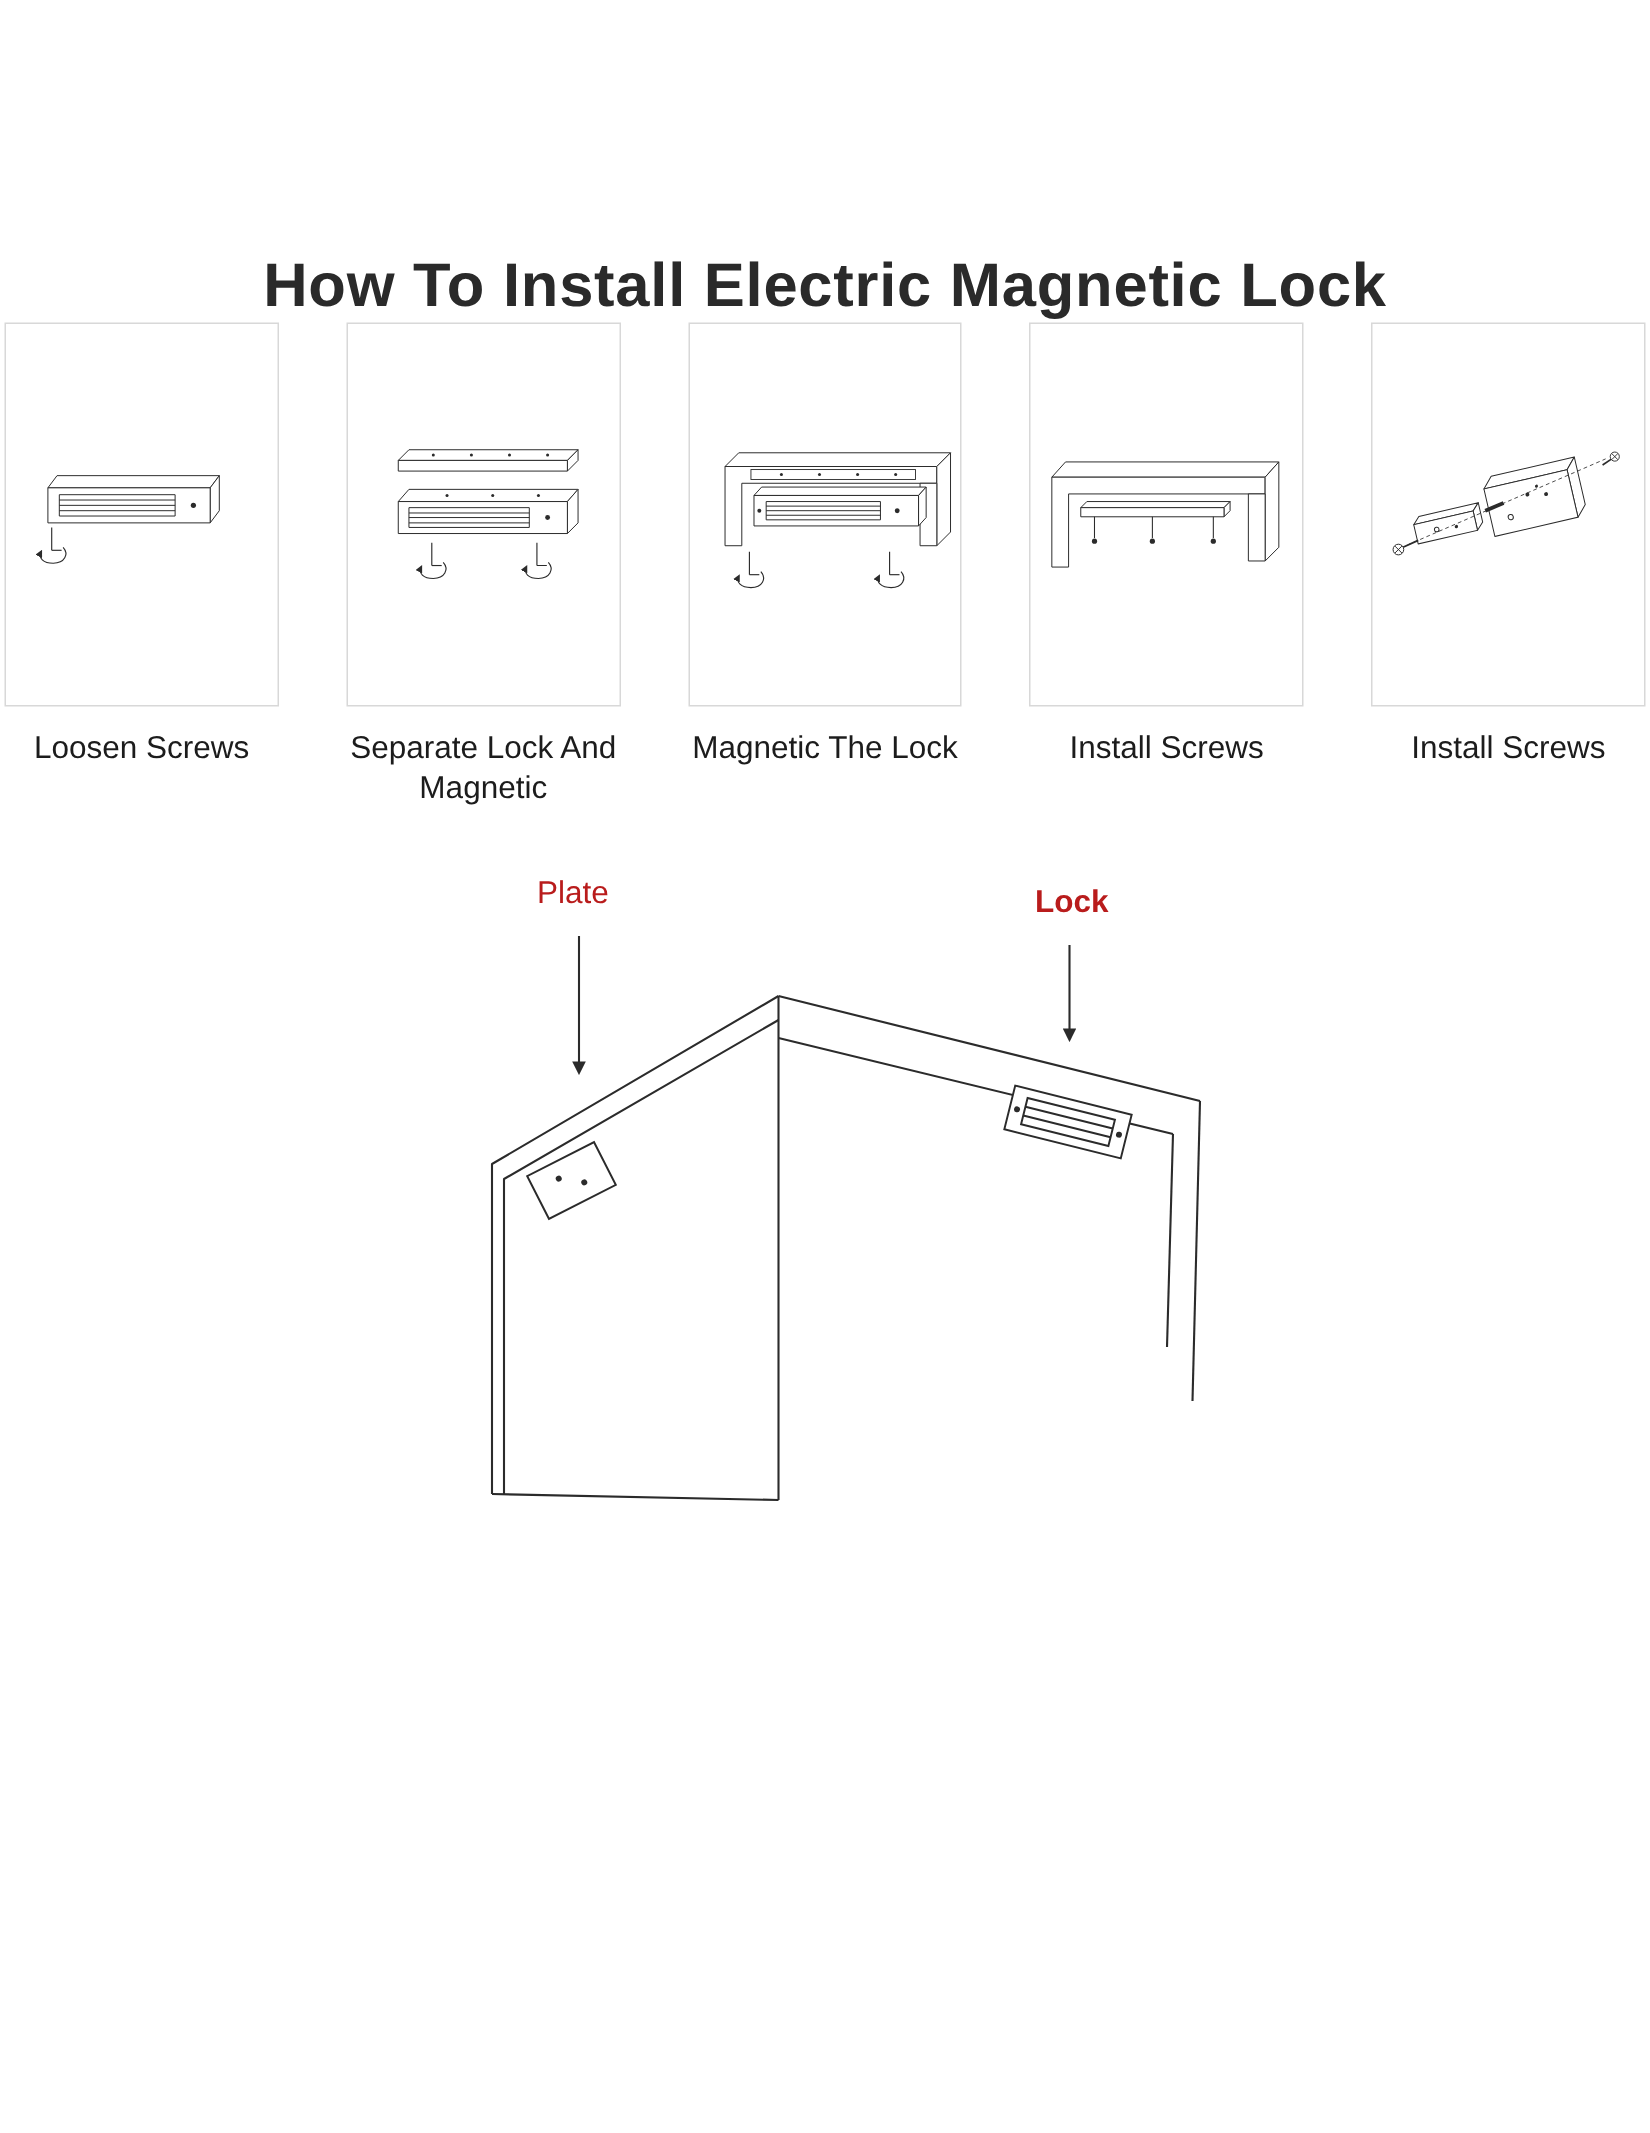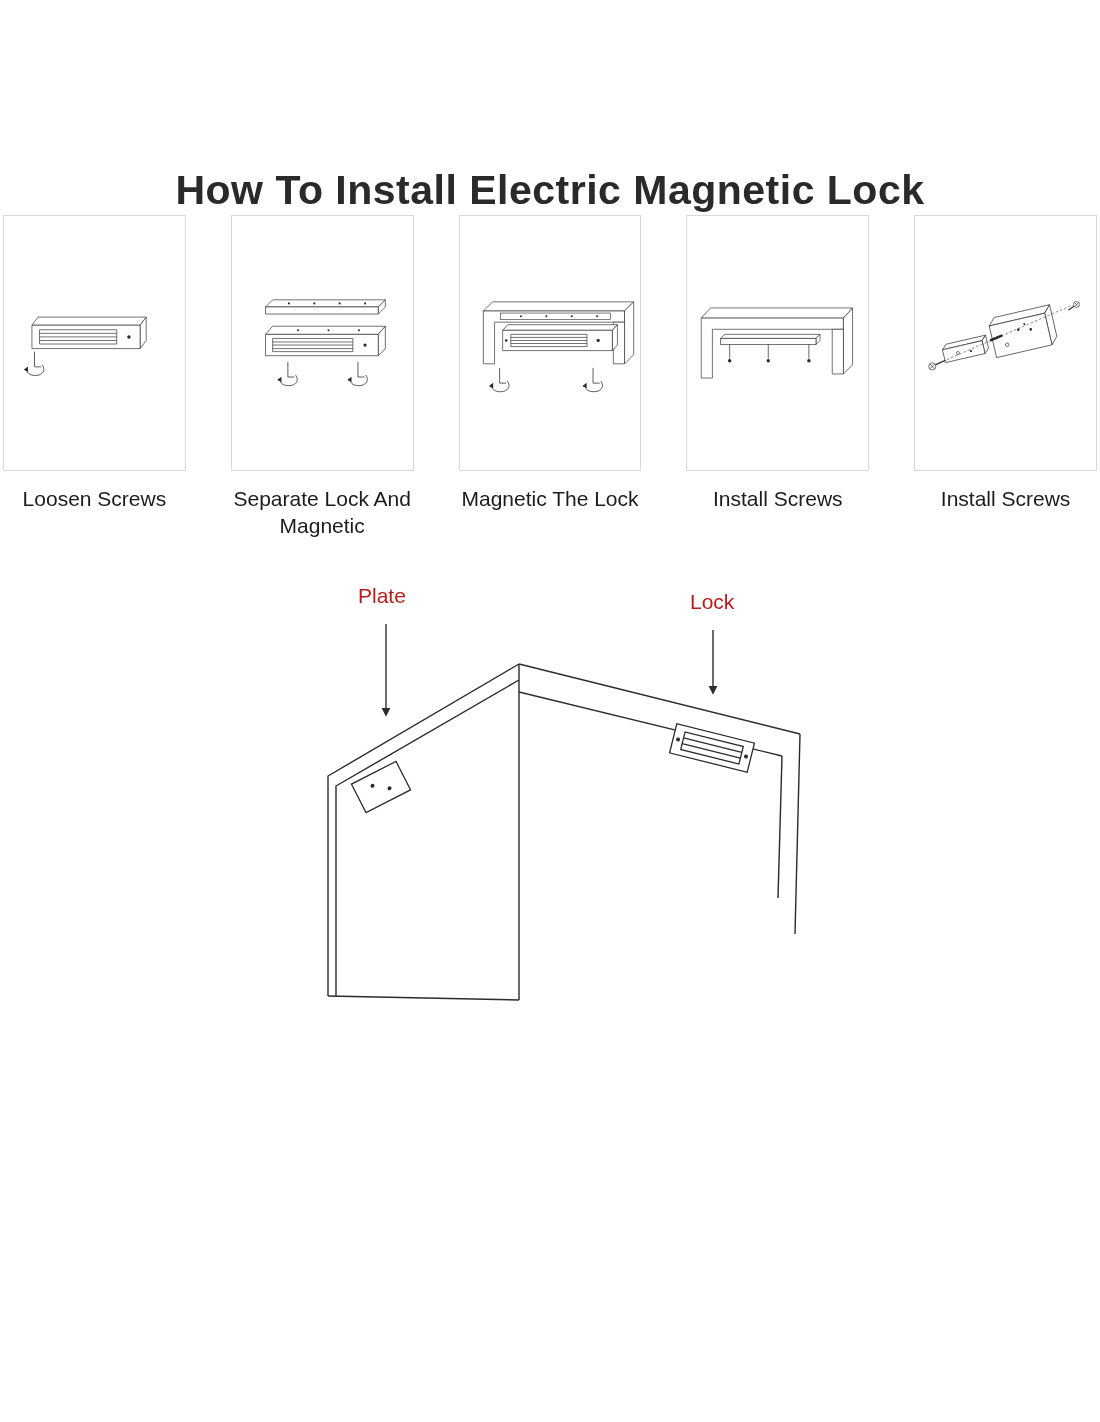--- a/index.html
+++ b/index.html
@@ -49,21 +49,21 @@
     margin-top:28px;
     width:1100px;height:560px;
   }
   .bottom-diagram svg.door-art{position:absolute;left:0;top:0;width:1100px;height:560px;}
   .diagram-label{
     position:absolute;
     font-size:21px;
     color:#b91c1c;
   }
   .plate-label{left:358px;top:16px;}
-  .lock-label{left:690px;top:22px;}
+  .lock-label{left:690px;top:22px;font-weight:bold;}
 </style>
 </head>
 <body>
 
 <svg width="0" height="0" style="position:absolute" aria-hidden="true">
   <defs>
     <marker id="arrowhead" viewBox="0 0 10 10" refX="7" refY="5" markerWidth="6.5" markerHeight="6.5" orient="auto-start-reverse">
       <path d="M0 0 L10 5 L0 10 Z" fill="#2b2b2b"></path>
     </marker>
     <g id="screw-glyph" fill="none" stroke="#2b2b2b" stroke-width="1.5">

